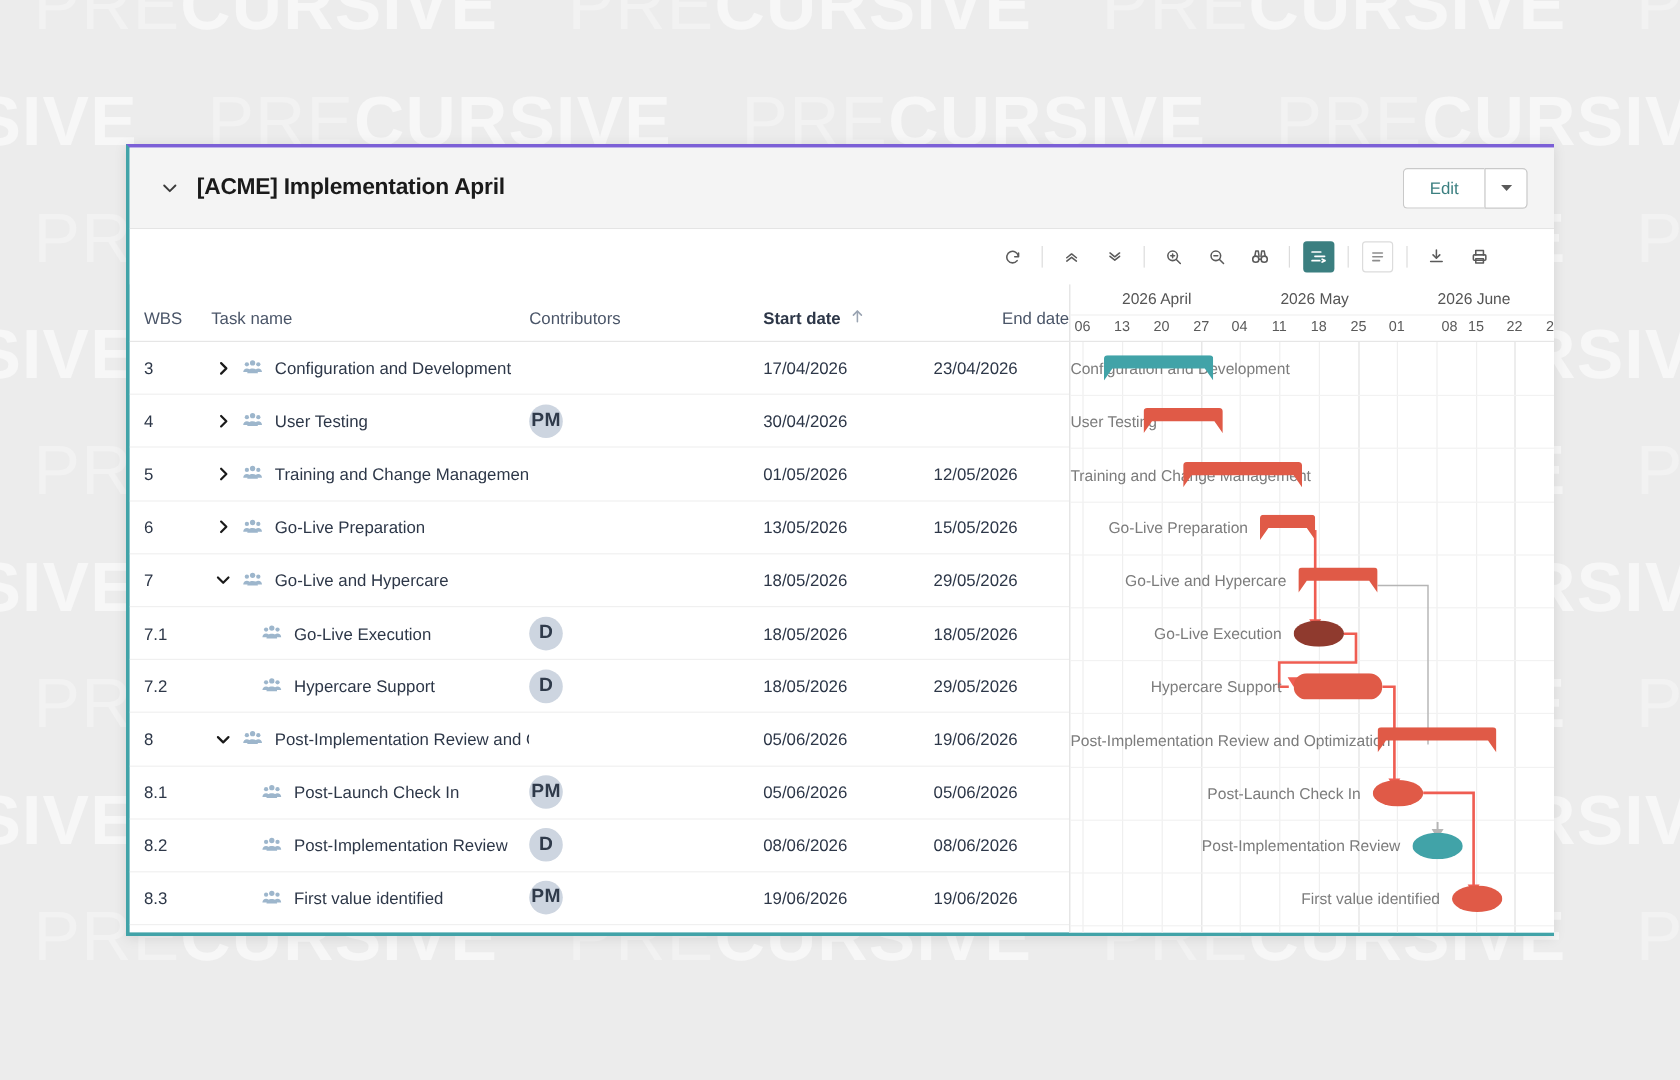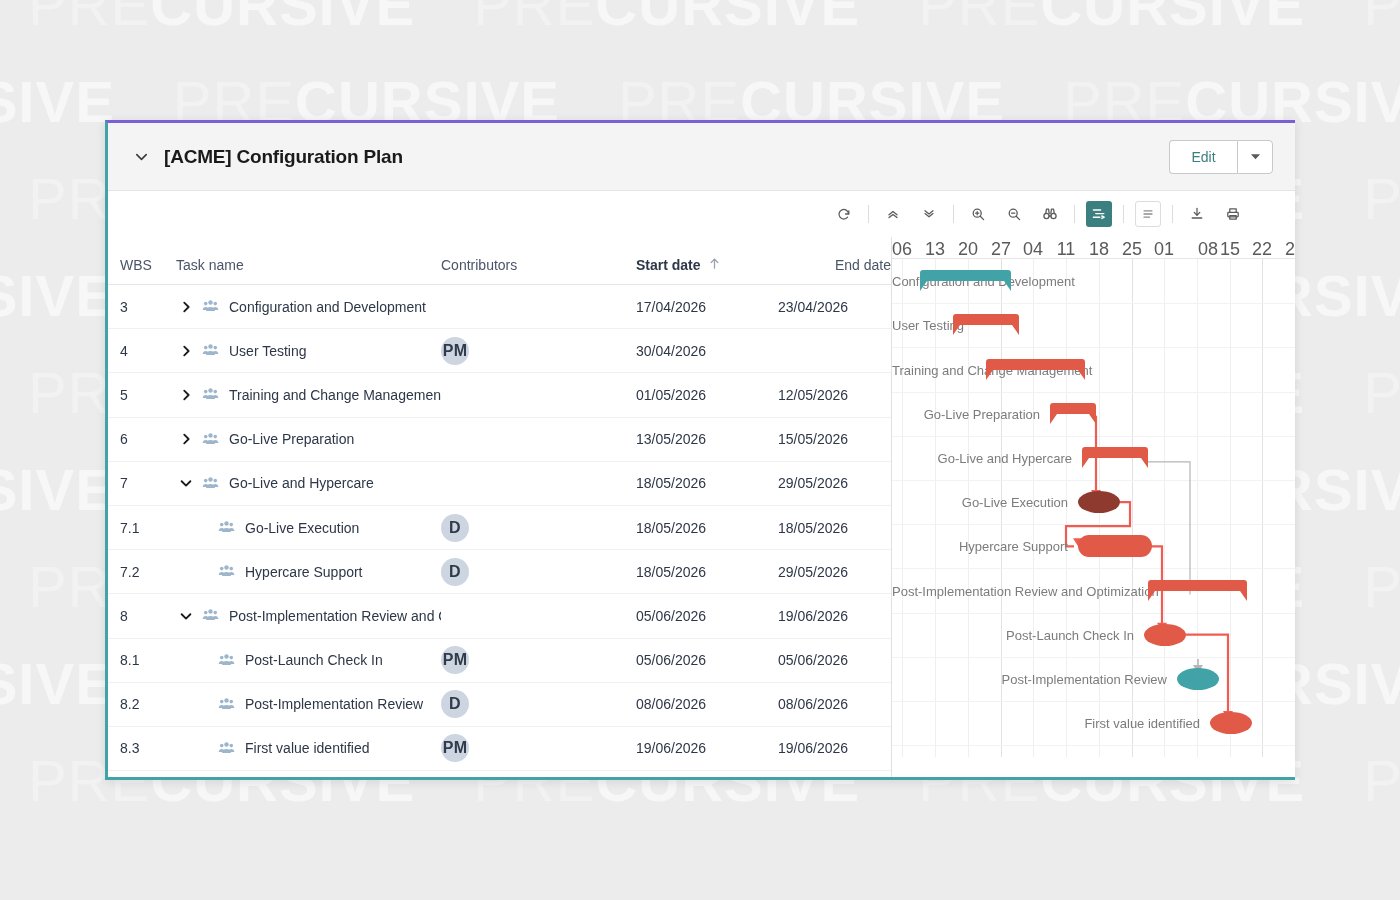--- a/index.html
+++ b/index.html
@@ -158,21 +158,21 @@
   .month-lbl {
     position: absolute; top: 4px;
     font-size: 13px; color: #555; font-weight: 400;
     white-space: nowrap;
   }
   #gantt-week-row {
     height: 22px; position: relative; border-bottom: 1px solid #e6e6e6;
   }
   .week-lbl {
     position: absolute; top: 2px;
-    font-size: 18px; color: #5a5a5a;
+    font-size: 12px; color: #5a5a5a;
     transform: translateX(-50%); white-space: nowrap; text-align: right;
   }
   #gantt-canvas { position: relative; height: 498px; }
   .vline { position: absolute; top: 0; bottom: 0; width: 1px; background: #efefef; }
   .vline.month { background: #e2e2e2; }
   .hline { position: absolute; left: 0; right: 0; height: 1px; background: #f2f2f2; }
 
   .bar-label {
     position: absolute; font-size: 13px; color: #7c7c7c;
     white-space: nowrap; text-align: right;
@@ -199,21 +199,21 @@
   </div>
 
 <div id="card">
 
   <div id="card-header">
     <div id="collapse-chevron">
       <svg width="15" height="15" viewBox="0 0 16 16" fill="none" stroke="currentColor" stroke-width="1.7" stroke-linecap="round" stroke-linejoin="round">
           <path d="M3 6l5 5 5-5"></path>
         </svg>
     </div>
-    <div id="plan-title">[ACME] Configuration Plan</div>
+    <div id="plan-title">[ACME] Implementation April</div>
 
     <div id="header-actions">
       <div class="btn-group">
         <div id="edit-button">Edit</div>
         <div id="edit-dropdown">
           <svg width="11" height="11" viewBox="0 0 12 12" fill="#5a5a5a">
               <path d="M1 3.5h10L6 9z"></path>
             </svg>
         </div>
       </div>
@@ -566,20 +566,25 @@
             <div class="cell c-contrib">
               <div class="avatar">PM</div>
             </div>
             <div class="cell c-start date-txt">19/06/2026</div>
             <div class="cell c-end date-txt">19/06/2026</div>
           </div>
         </div>
     </div>
 
     <div id="gantt-pane">
+      <div id="gantt-month-row">
+          <div class="month-lbl" style="left: 43px;">2026 April</div>
+          <div class="month-lbl" style="left: 175px;">2026 May</div>
+          <div class="month-lbl" style="left: 306px;">2026 June</div>
+        </div>
       <div id="gantt-week-row">
           <div class="week-lbl" style="left: 10px;">06</div>
           <div class="week-lbl" style="left: 43px;">13</div>
           <div class="week-lbl" style="left: 76px;">20</div>
           <div class="week-lbl" style="left: 109px;">27</div>
           <div class="week-lbl" style="left: 141px;">04</div>
           <div class="week-lbl" style="left: 174px;">11</div>
           <div class="week-lbl" style="left: 207px;">18</div>
           <div class="week-lbl" style="left: 240px;">25</div>
           <div class="week-lbl" style="left: 272px;">01</div>

